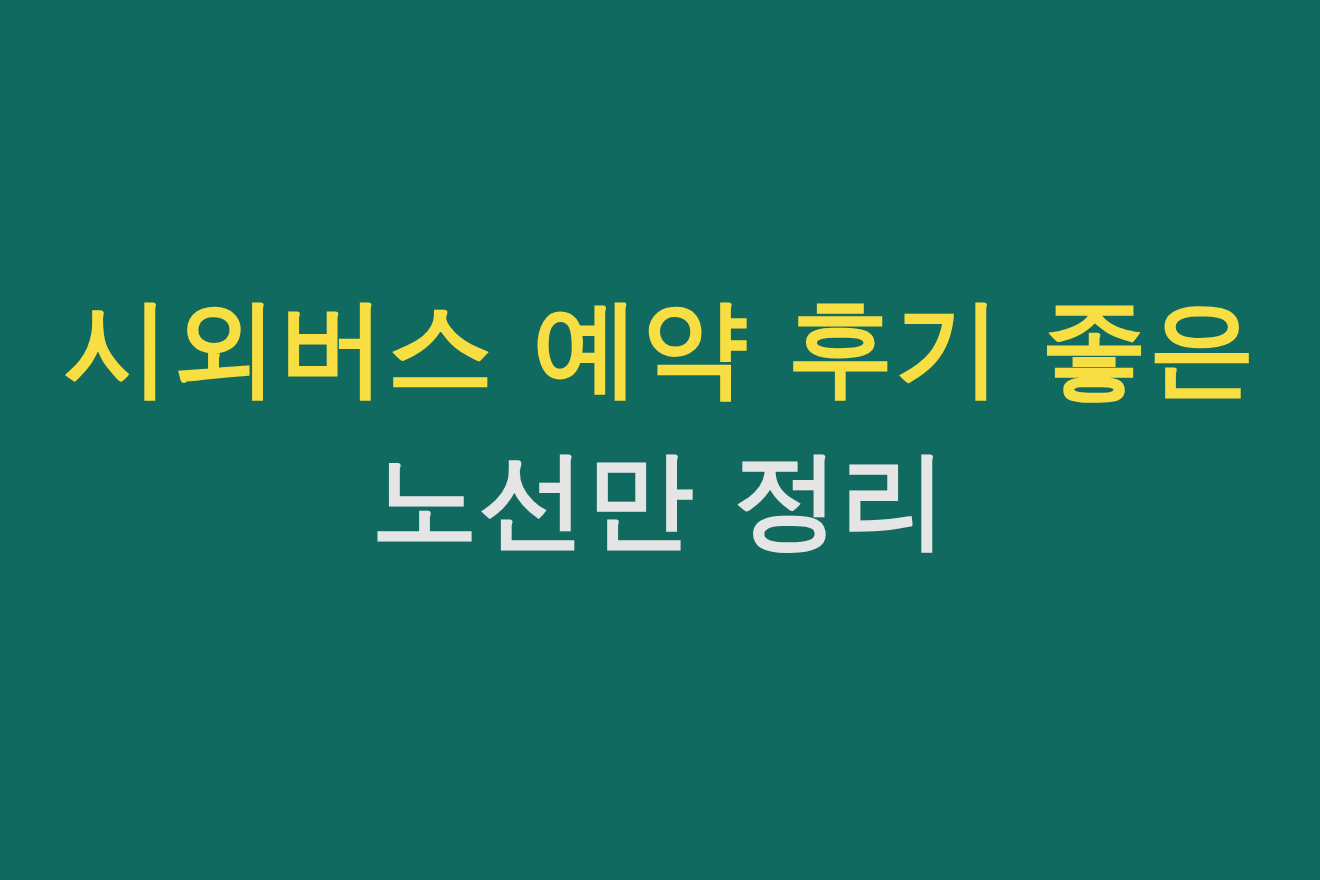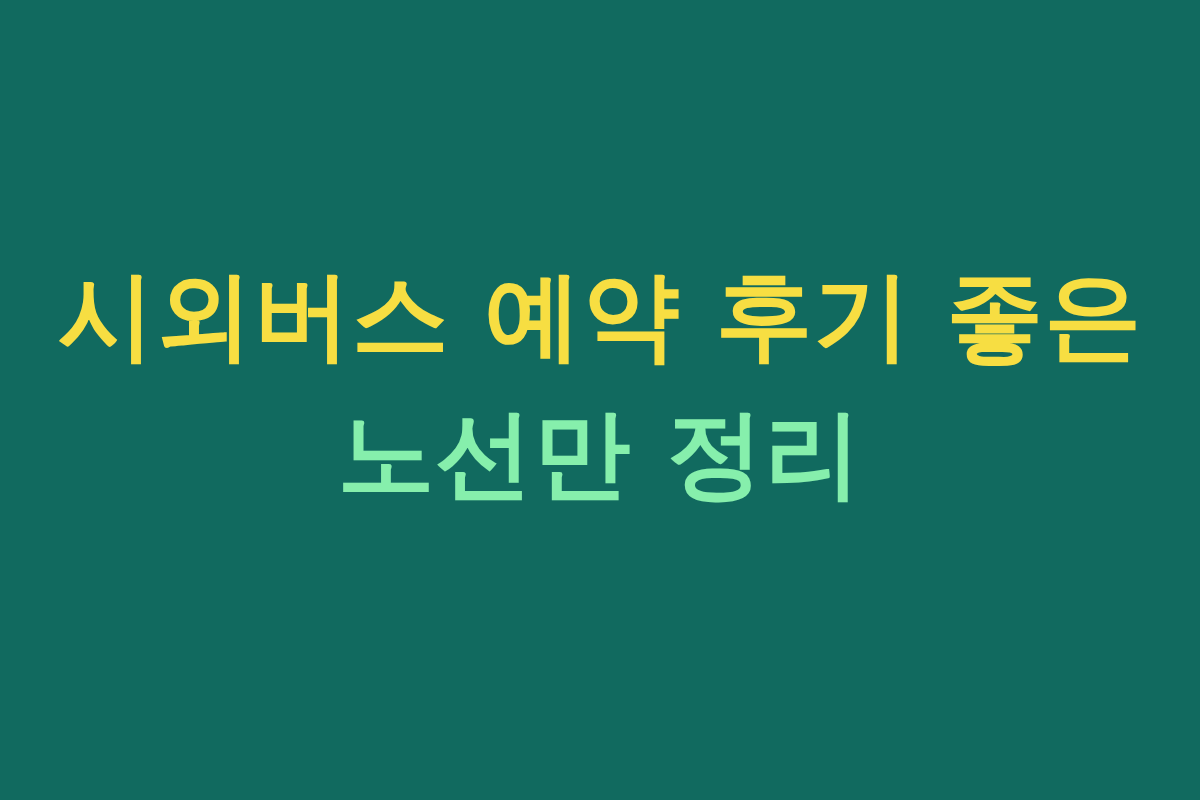--- a/index.html
+++ b/index.html
@@ -56,17 +56,17 @@
 </style>
 </head>
 <body style="background: rgb(17, 106, 95);">
 
 <div class="canvas" style="background-color: rgb(17, 106, 95);">
 
   <div class="headline-block">
 
     <span class="headline-line line-1" style="color: rgb(247, 222, 66);">시외버스 예약 후기 좋은</span>
 
-    <span class="headline-line line-2" style="color: #86efac;">노선만 정리</span>
+    <span class="headline-line line-2" style="color: #e5e5e5;">노선만 정리</span>
 
   </div>
 
 </div>
 
 </body></html>

